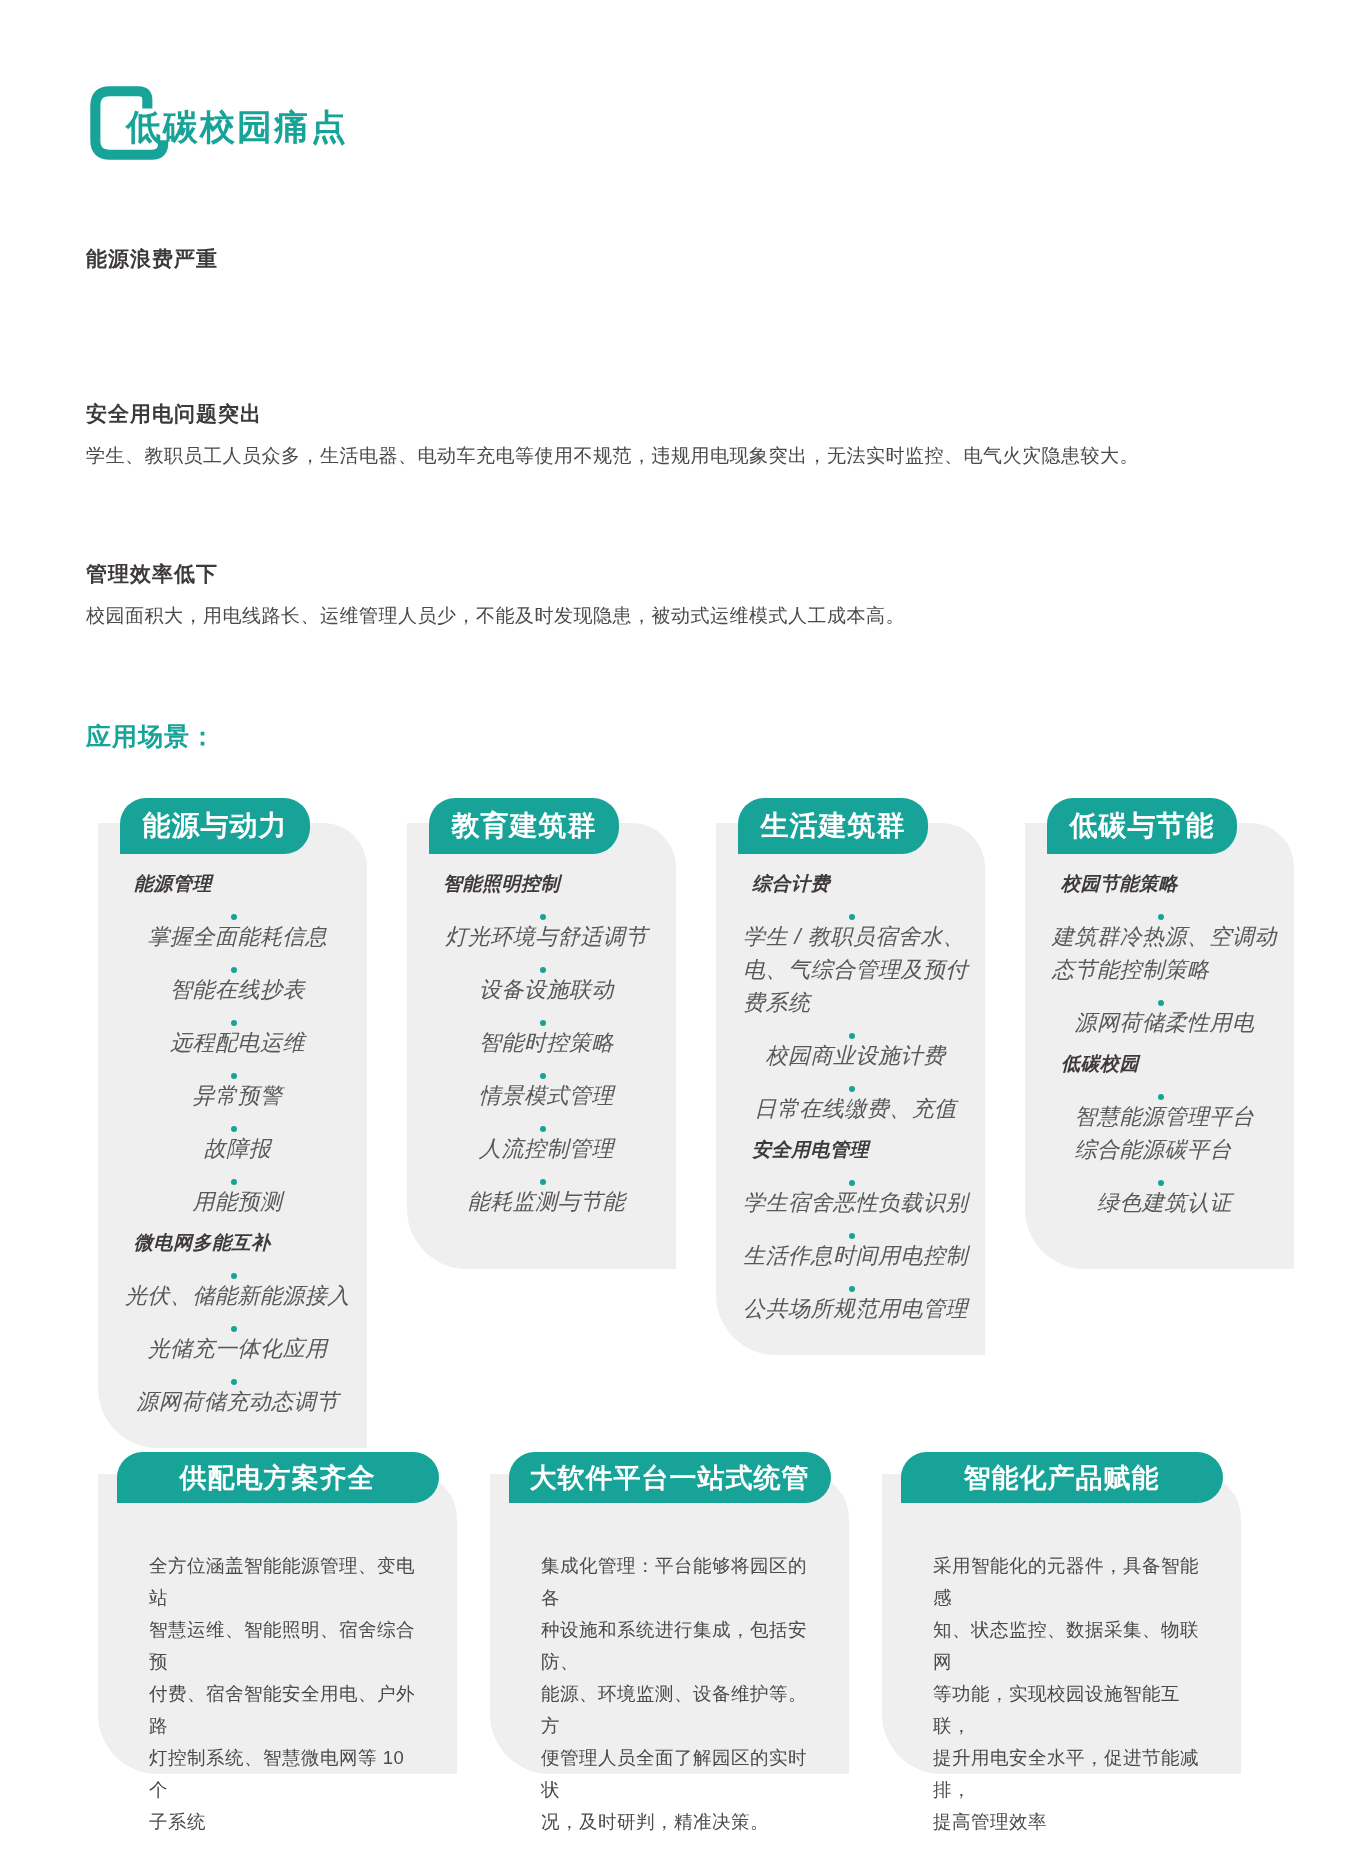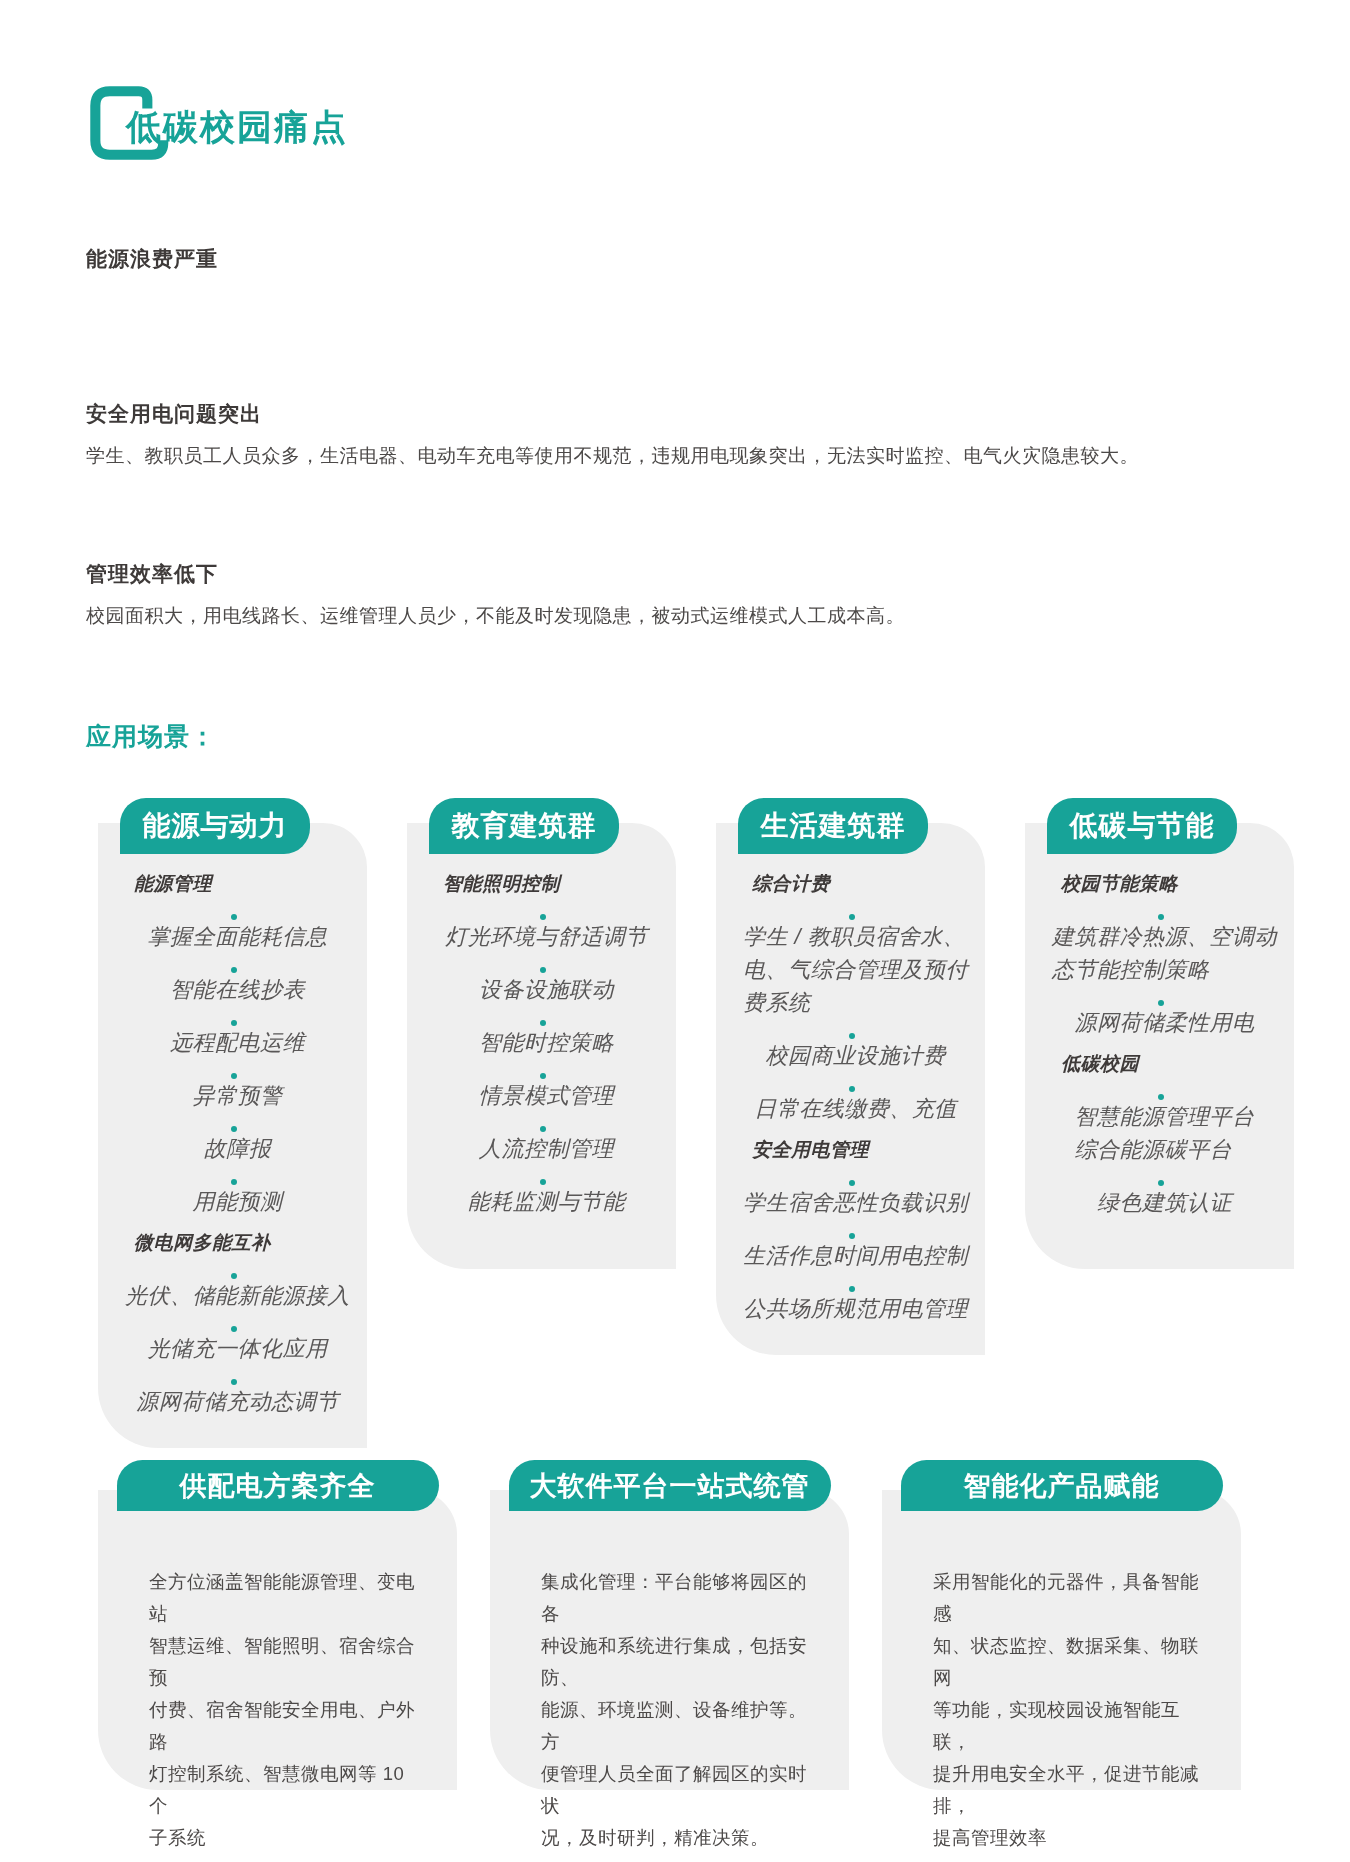--- a/index.html
+++ b/index.html
@@ -56,21 +56,21 @@
   .ssec h4{margin:0 0 0 14px;font-size:19px;font-weight:bold;color:var(--ink-strong);line-height:33px;letter-spacing:0.5px;}
   .ssec ul{margin:0;padding:0;list-style:none;}
   .ssec li{display:flex;align-items:center;line-height:33px;font-size:22px;color:var(--ink-list);flex-direction:column;}
   .dot{flex:none;width:6px;height:6px;border-radius:50%;background:var(--accent);margin:14px 8px 0 0;}
   .btext{white-space:pre-line;letter-spacing:0.5px;}
 
   
   .hl-row{position:absolute;left:98px;top:1452px;display:flex;gap:33px;}
   .hcard{width:359px;position:relative;}
   .hcard-head{
-    position:relative;z-index:2;margin:8px auto;width:322px;height:51px;
+    position:relative;z-index:2;margin:0 auto;width:322px;height:51px;
     background:var(--accent);border-radius:26px 26px 26px 0;
     display:flex;align-items:center;justify-content:center;
     color:#ffffff;font-size:27px;font-weight:bold;letter-spacing:1px;white-space:nowrap;
   }
   .hcard-body{
     position:relative;z-index:1;margin-top:-29px;height:240px;
     background:var(--card-bg);border-radius:0 44px 0 60px;
     padding:60px 24px 0 35px;box-sizing:content-box;
   }
   .hcard-body p{

